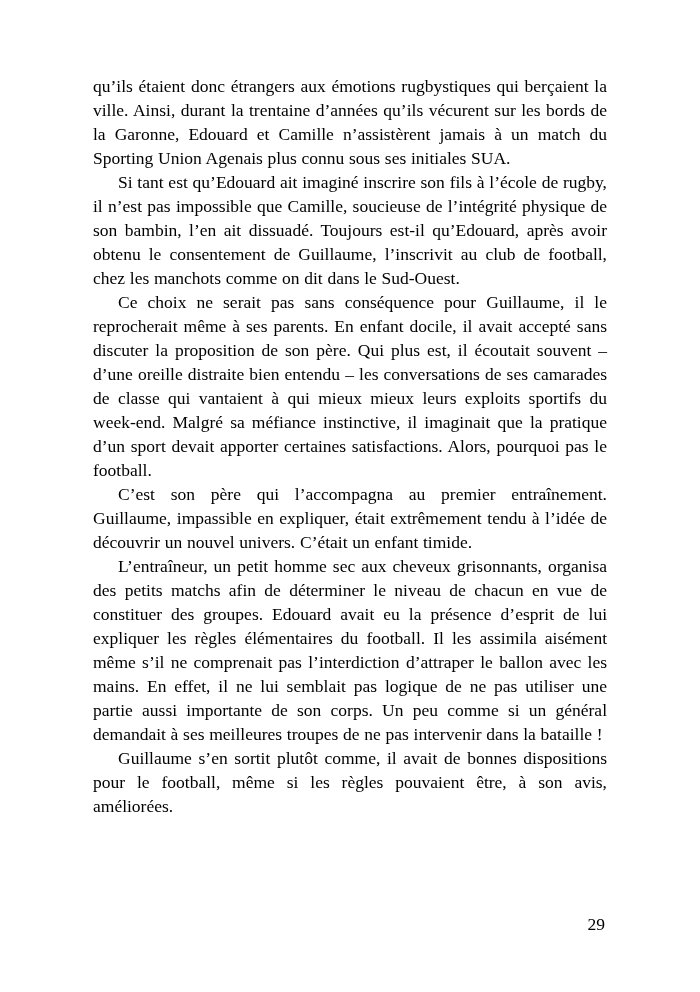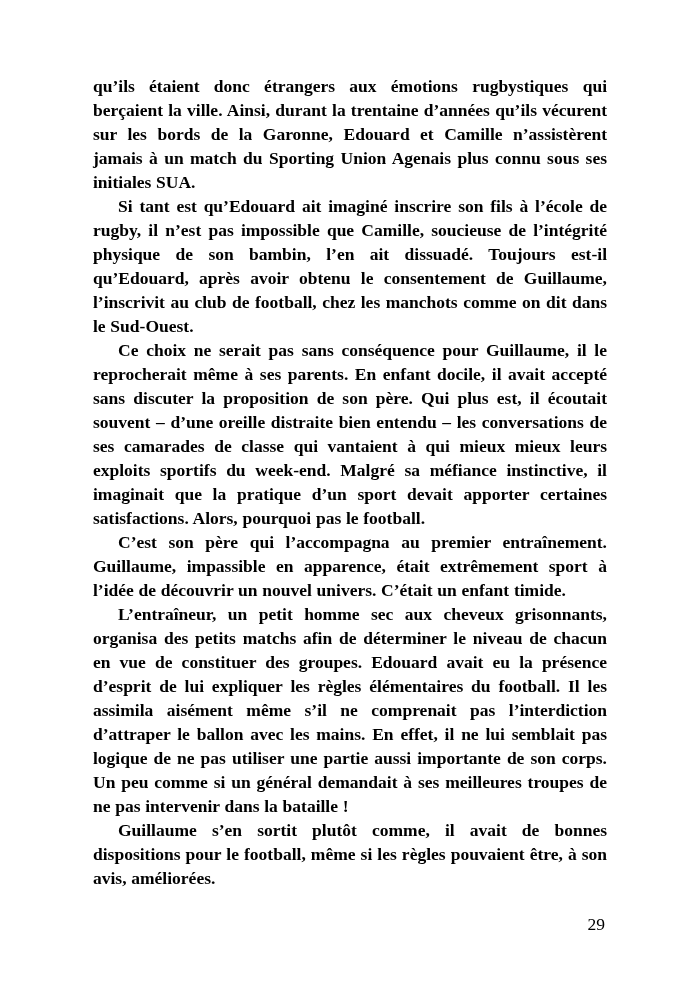--- a/index.html
+++ b/index.html
@@ -21,21 +21,20 @@
     left: 93px;
     top: 74px;
     width: 514px;
     font-size: 17.5px;
     line-height: 24px;
     text-align: justify;
     text-justify: inter-word;
     hyphens: none;
     -webkit-hyphens: none;
     word-spacing: 0.02em;
-    font-weight: bold;
   }
   .text-block p {
     margin: 0;
     padding: 0;
   }
   .text-block p.indent {
     text-indent: 25px;
   }
   .page-number {
     position: absolute;
@@ -47,18 +46,18 @@
   }
 </style>
 </head>
 <body>
 
 <div class="book-page">
   <div class="text-block">
     <p>qu’ils étaient donc étrangers aux émotions rugbystiques qui berçaient la ville. Ainsi, durant la trentaine d’années qu’ils vécurent sur les bords de la Garonne, Edouard et Camille n’assistèrent jamais à un match du Sporting Union Agenais plus connu sous ses initiales SUA.</p>
     <p class="indent">Si tant est qu’Edouard ait imaginé inscrire son fils à l’école de rugby, il n’est pas impossible que Camille, soucieuse de l’intégrité physique de son bambin, l’en ait dissuadé. Toujours est-il qu’Edouard, après avoir obtenu le consentement de Guillaume, l’inscrivit au club de football, chez les manchots comme on dit dans le Sud-Ouest.</p>
     <p class="indent">Ce choix ne serait pas sans conséquence pour Guillaume, il le reprocherait même à ses parents. En enfant docile, il avait accepté sans discuter la proposition de son père. Qui plus est, il écoutait souvent – d’une oreille distraite bien entendu – les conversations de ses camarades de classe qui vantaient à qui mieux mieux leurs exploits sportifs du week-end. Malgré sa méfiance instinctive, il imaginait que la pratique d’un sport devait apporter certaines satisfactions. Alors, pourquoi pas le football.</p>
-    <p class="indent">C’est son père qui l’accompagna au premier entraînement. Guillaume, impassible en apparence, était extrêmement sport à l’idée de découvrir un nouvel univers. C’était un enfant timide.</p>
+    <p class="indent">C’est son père qui l’accompagna au premier entraînement. Guillaume, impassible en expliquer, était extrêmement tendu à l’idée de découvrir un nouvel univers. C’était un enfant timide.</p>
     <p class="indent">L’entraîneur, un petit homme sec aux cheveux grisonnants, organisa des petits matchs afin de déterminer le niveau de chacun en vue de constituer des groupes. Edouard avait eu la présence d’esprit de lui expliquer les règles élémentaires du football. Il les assimila aisément même s’il ne comprenait pas l’interdiction d’attraper le ballon avec les mains. En effet, il ne lui semblait pas logique de ne pas utiliser une partie aussi importante de son corps. Un peu comme si un général demandait à ses meilleures troupes de ne pas intervenir dans la bataille !</p>
     <p class="indent">Guillaume s’en sortit plutôt comme, il avait de bonnes dispositions pour le football, même si les règles pouvaient être, à son avis, améliorées.</p>
   </div>
   <div class="page-number">29</div>
 </div>
 
 </body></html>

